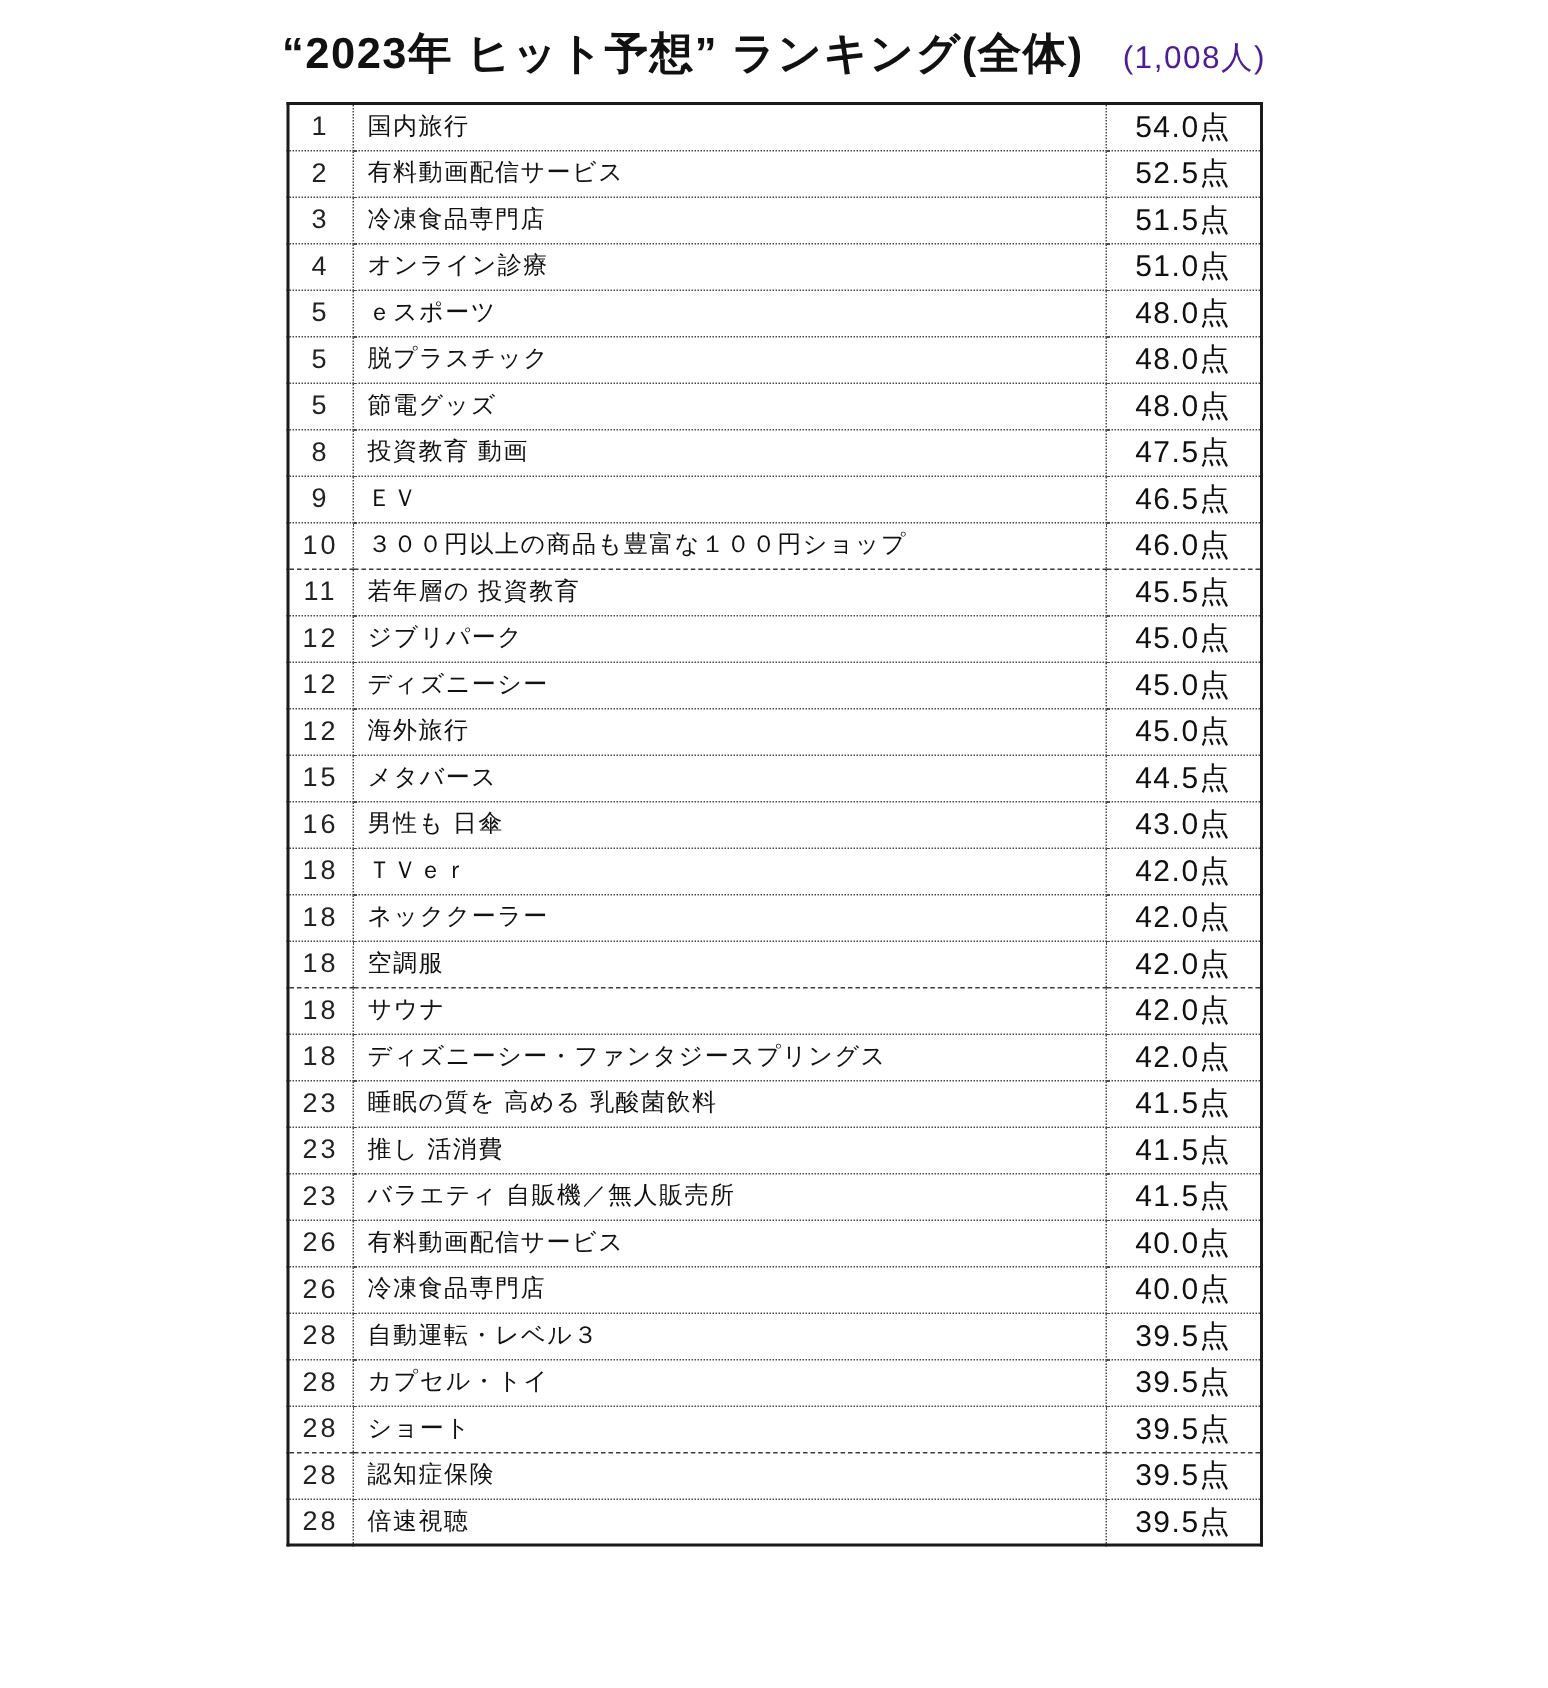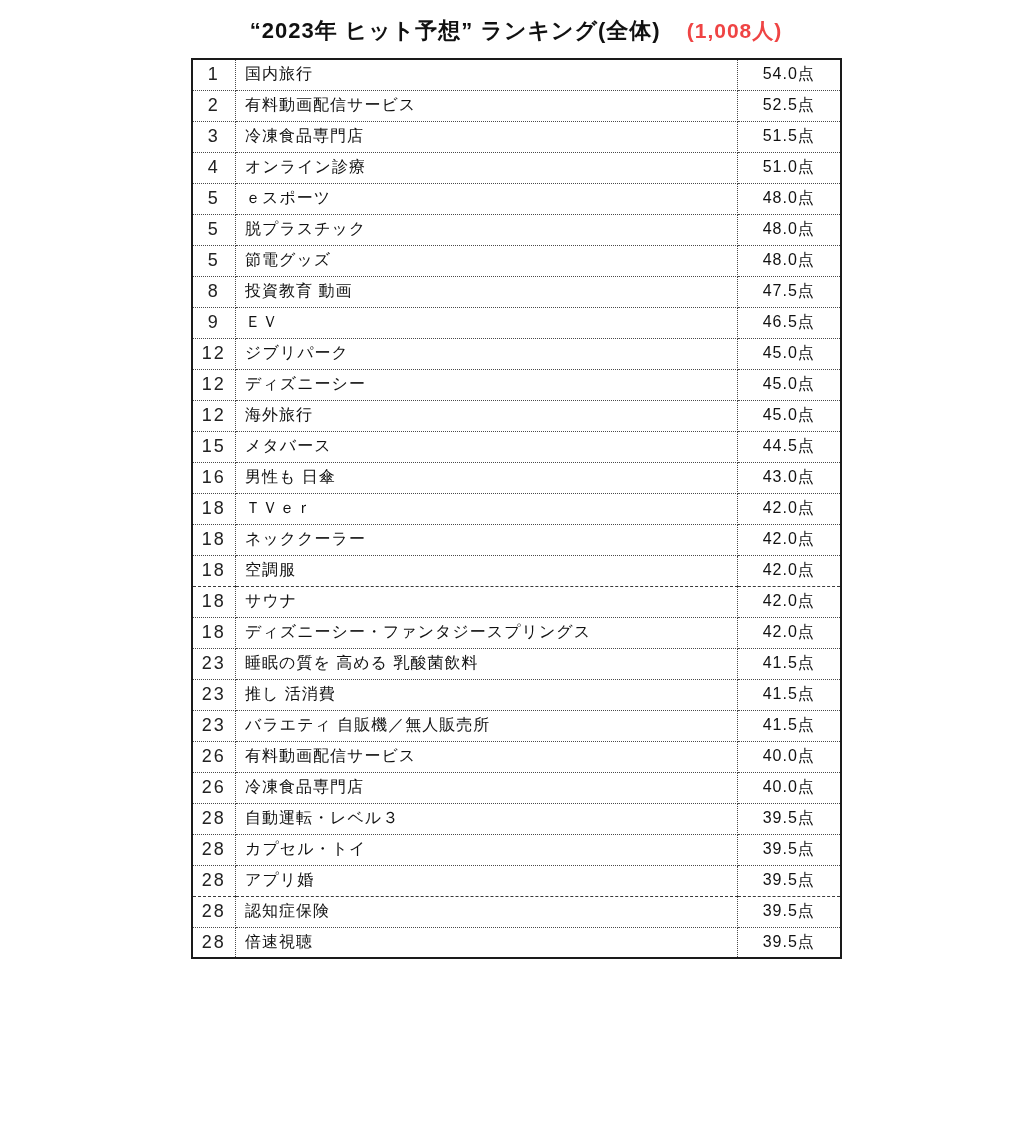--- a/index.html
+++ b/index.html
@@ -13,30 +13,30 @@
 
   .title-row {
     display: flex;
     justify-content: center;
     align-items: baseline;
     gap: 26px;
     padding-top: 16px;
     white-space: nowrap;
   }
   .main-title {
-    font-size: 22px;
+    font-size: 29px;
     font-weight: bold;
     letter-spacing: 1px;
     color: #111;
   }
   .respondents {
     font-size: 21px;
-    font-weight: bold;
-    letter-spacing: 1px;
-    color: #ef4444;
+    font-weight: normal;
+    letter-spacing: 1px;
+    color: #4c1d95;
   }
 
   table.ranking {
     width: 649px;
     margin: 12px auto 0 auto;
     border-collapse: collapse;
     border: 2px solid #1a1a1a;
     table-layout: fixed;
   }
   table.ranking td {
@@ -60,21 +60,21 @@
     width: 502px;
     text-align: left;
     padding-left: 9px;
     font-size: 16px;
     letter-spacing: 1px;
     color: #111;
   }
   td.score-cell {
     width: 103px;
     text-align: center;
-    font-size: 16px;
+    font-size: 20px;
     letter-spacing: 1px;
     color: #111;
   }
 </style>
 </head>
 <body>
 
 <div>
 
   <div class="title-row">
@@ -123,20 +123,30 @@
           <td class="rank-cell">8</td>
           <td class="item-cell">投資教育 動画</td>
           <td class="score-cell">47.5点</td>
         </tr>
         <tr>
           <td class="rank-cell">9</td>
           <td class="item-cell">ＥＶ</td>
           <td class="score-cell">46.5点</td>
         </tr>
         <tr>
+          <td class="rank-cell">10</td>
+          <td class="item-cell">３００円以上の商品も豊富な１００円ショップ</td>
+          <td class="score-cell">46.0点</td>
+        </tr>
+        <tr class="group-sep">
+          <td class="rank-cell">11</td>
+          <td class="item-cell">若年層の 投資教育</td>
+          <td class="score-cell">45.5点</td>
+        </tr>
+        <tr>
           <td class="rank-cell">12</td>
           <td class="item-cell">ジブリパーク</td>
           <td class="score-cell">45.0点</td>
         </tr>
         <tr>
           <td class="rank-cell">12</td>
           <td class="item-cell">ディズニーシー</td>
           <td class="score-cell">45.0点</td>
         </tr>
         <tr>
@@ -209,21 +219,21 @@
           <td class="item-cell">自動運転・レベル３</td>
           <td class="score-cell">39.5点</td>
         </tr>
         <tr>
           <td class="rank-cell">28</td>
           <td class="item-cell">カプセル・トイ</td>
           <td class="score-cell">39.5点</td>
         </tr>
         <tr>
           <td class="rank-cell">28</td>
-          <td class="item-cell">アプリ婚</td>
+          <td class="item-cell">ショート</td>
           <td class="score-cell">39.5点</td>
         </tr>
         <tr class="group-sep">
           <td class="rank-cell">28</td>
           <td class="item-cell">認知症保険</td>
           <td class="score-cell">39.5点</td>
         </tr>
         <tr>
           <td class="rank-cell">28</td>
           <td class="item-cell">倍速視聴</td>

